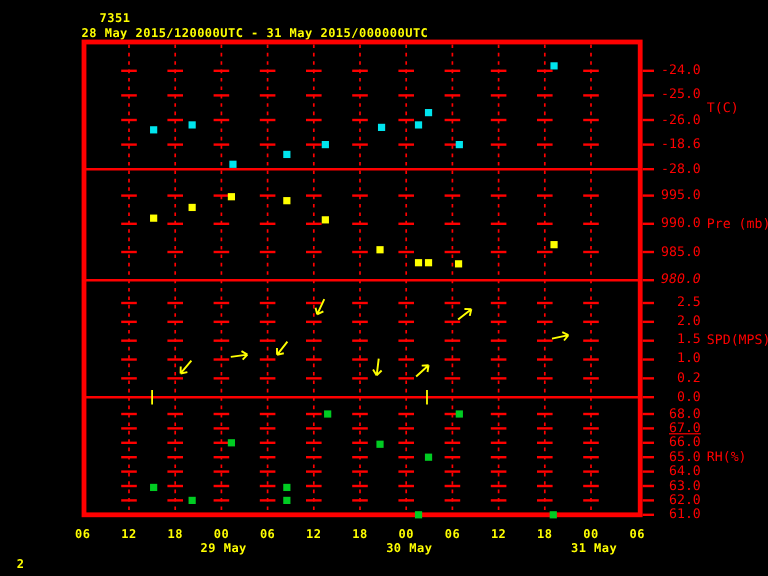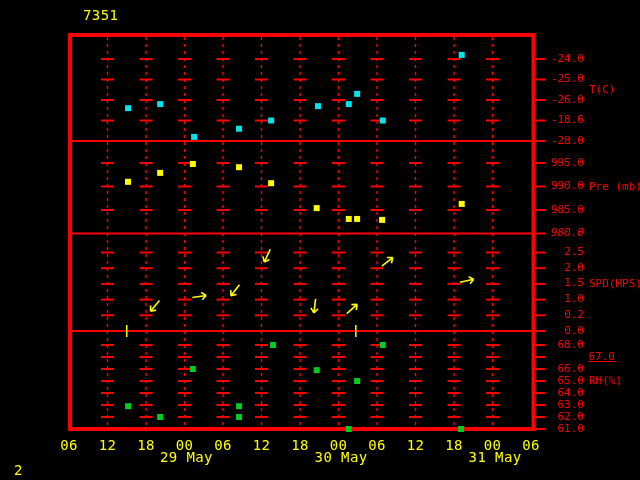--- a/index.html
+++ b/index.html
@@ -1,30 +1,31 @@
 <!DOCTYPE html>
 <html><head>
 <meta charset="utf-8">
 <style>
   html,body{margin:0;padding:0;background:#000;}
   .screen{position:relative;width:640px;height:480px;background:#000;overflow:hidden;
           font-family:"DejaVu Sans Mono",monospace;}
   .lbl{position:absolute;white-space:pre;line-height:13px;}
-  .t13{font-size:14px;letter-spacing:.4px;color:#ffff00;}
+  .t13{font-size:10px;letter-spacing:.4px;color:#ffff00;font-weight:bold;}
   .t11{font-size:11px;line-height:12px;color:#ff0000;}
   .ytick{width:48px;text-align:right;}
   .xtick{width:24px;text-align:center;}
   .dlab{width:62px;text-align:center;color:#ffff00;}
   svg{position:absolute;left:0;top:0;}
 </style>
 </head>
 <body>
 
 <div class="screen">
   <div class="lbl t13" style="left:83px;top:9px">7351</div>
+  <div class="lbl t13" style="left:68px;top:22px">28 May 2015/120000UTC - 31 May 2015/000000UTC</div>
 
   <svg id="plot" width="640" height="480" viewBox="0 0 640 480">
       <line x1="107.5" y1="37" x2="107.5" y2="429" stroke="#ff0000" stroke-width="1.4" stroke-dasharray="3 4"></line>
       <line x1="146" y1="37" x2="146" y2="429" stroke="#ff0000" stroke-width="1.4" stroke-dasharray="3 4"></line>
       <line x1="184.5" y1="37" x2="184.5" y2="429" stroke="#ff0000" stroke-width="1.4" stroke-dasharray="3 4"></line>
       <line x1="223" y1="37" x2="223" y2="429" stroke="#ff0000" stroke-width="1.4" stroke-dasharray="3 4"></line>
       <line x1="261.5" y1="37" x2="261.5" y2="429" stroke="#ff0000" stroke-width="1.4" stroke-dasharray="3 4"></line>
       <line x1="300" y1="37" x2="300" y2="429" stroke="#ff0000" stroke-width="1.4" stroke-dasharray="3 4"></line>
       <line x1="338.5" y1="37" x2="338.5" y2="429" stroke="#ff0000" stroke-width="1.4" stroke-dasharray="3 4"></line>
       <line x1="377" y1="37" x2="377" y2="429" stroke="#ff0000" stroke-width="1.4" stroke-dasharray="3 4"></line>
@@ -341,21 +342,21 @@
     <div class="lbl t11 ytick" style="left: 536px; top: 227px; font-style: italic;">980.0</div>
     <div class="lbl t11" style="left: 589px; top: 181px;">Pre (mb)</div>
     <div class="lbl t11 ytick" style="left: 536px; top: 246px;">2.5</div>
     <div class="lbl t11 ytick" style="left: 536px; top: 261.7px;">2.0</div>
     <div class="lbl t11 ytick" style="left: 536px; top: 277.4px;">1.5</div>
     <div class="lbl t11 ytick" style="left: 536px; top: 293.1px;">1.0</div>
     <div class="lbl t11 ytick" style="left: 536px; top: 308.8px;">0.2</div>
     <div class="lbl t11 ytick" style="left: 536px; top: 324.5px;">0.0</div>
     <div class="lbl t11" style="left: 589px; top: 278px;">SPD(MPS)</div>
     <div class="lbl t11 ytick" style="left: 536px; top: 338.5px;">68.0</div>
-    <div class="lbl t11 ytick" style="left: 567px; top: 350.5px; text-decoration: underline;">67.0</div>
+    <div class="lbl t11 ytick" style="left: 536px; top: 350.5px; text-decoration: underline;">67.0</div>
     <div class="lbl t11 ytick" style="left: 536px; top: 362.5px;">66.0</div>
     <div class="lbl t11 ytick" style="left: 536px; top: 374.5px;">65.0</div>
     <div class="lbl t11 ytick" style="left: 536px; top: 386.5px;">64.0</div>
     <div class="lbl t11 ytick" style="left: 536px; top: 398.5px;">63.0</div>
     <div class="lbl t11 ytick" style="left: 536px; top: 410.5px;">62.0</div>
     <div class="lbl t11 ytick" style="left: 536px; top: 422.5px;">61.0</div>
     <div class="lbl t11" style="left: 589px; top: 375px;">RH(%)</div>
     <div class="lbl t13 xtick" style="left: 57px; top: 439px;">06</div>
     <div class="lbl t13 xtick" style="left: 95.5px; top: 439px;">12</div>
     <div class="lbl t13 xtick" style="left: 134px; top: 439px;">18</div>

